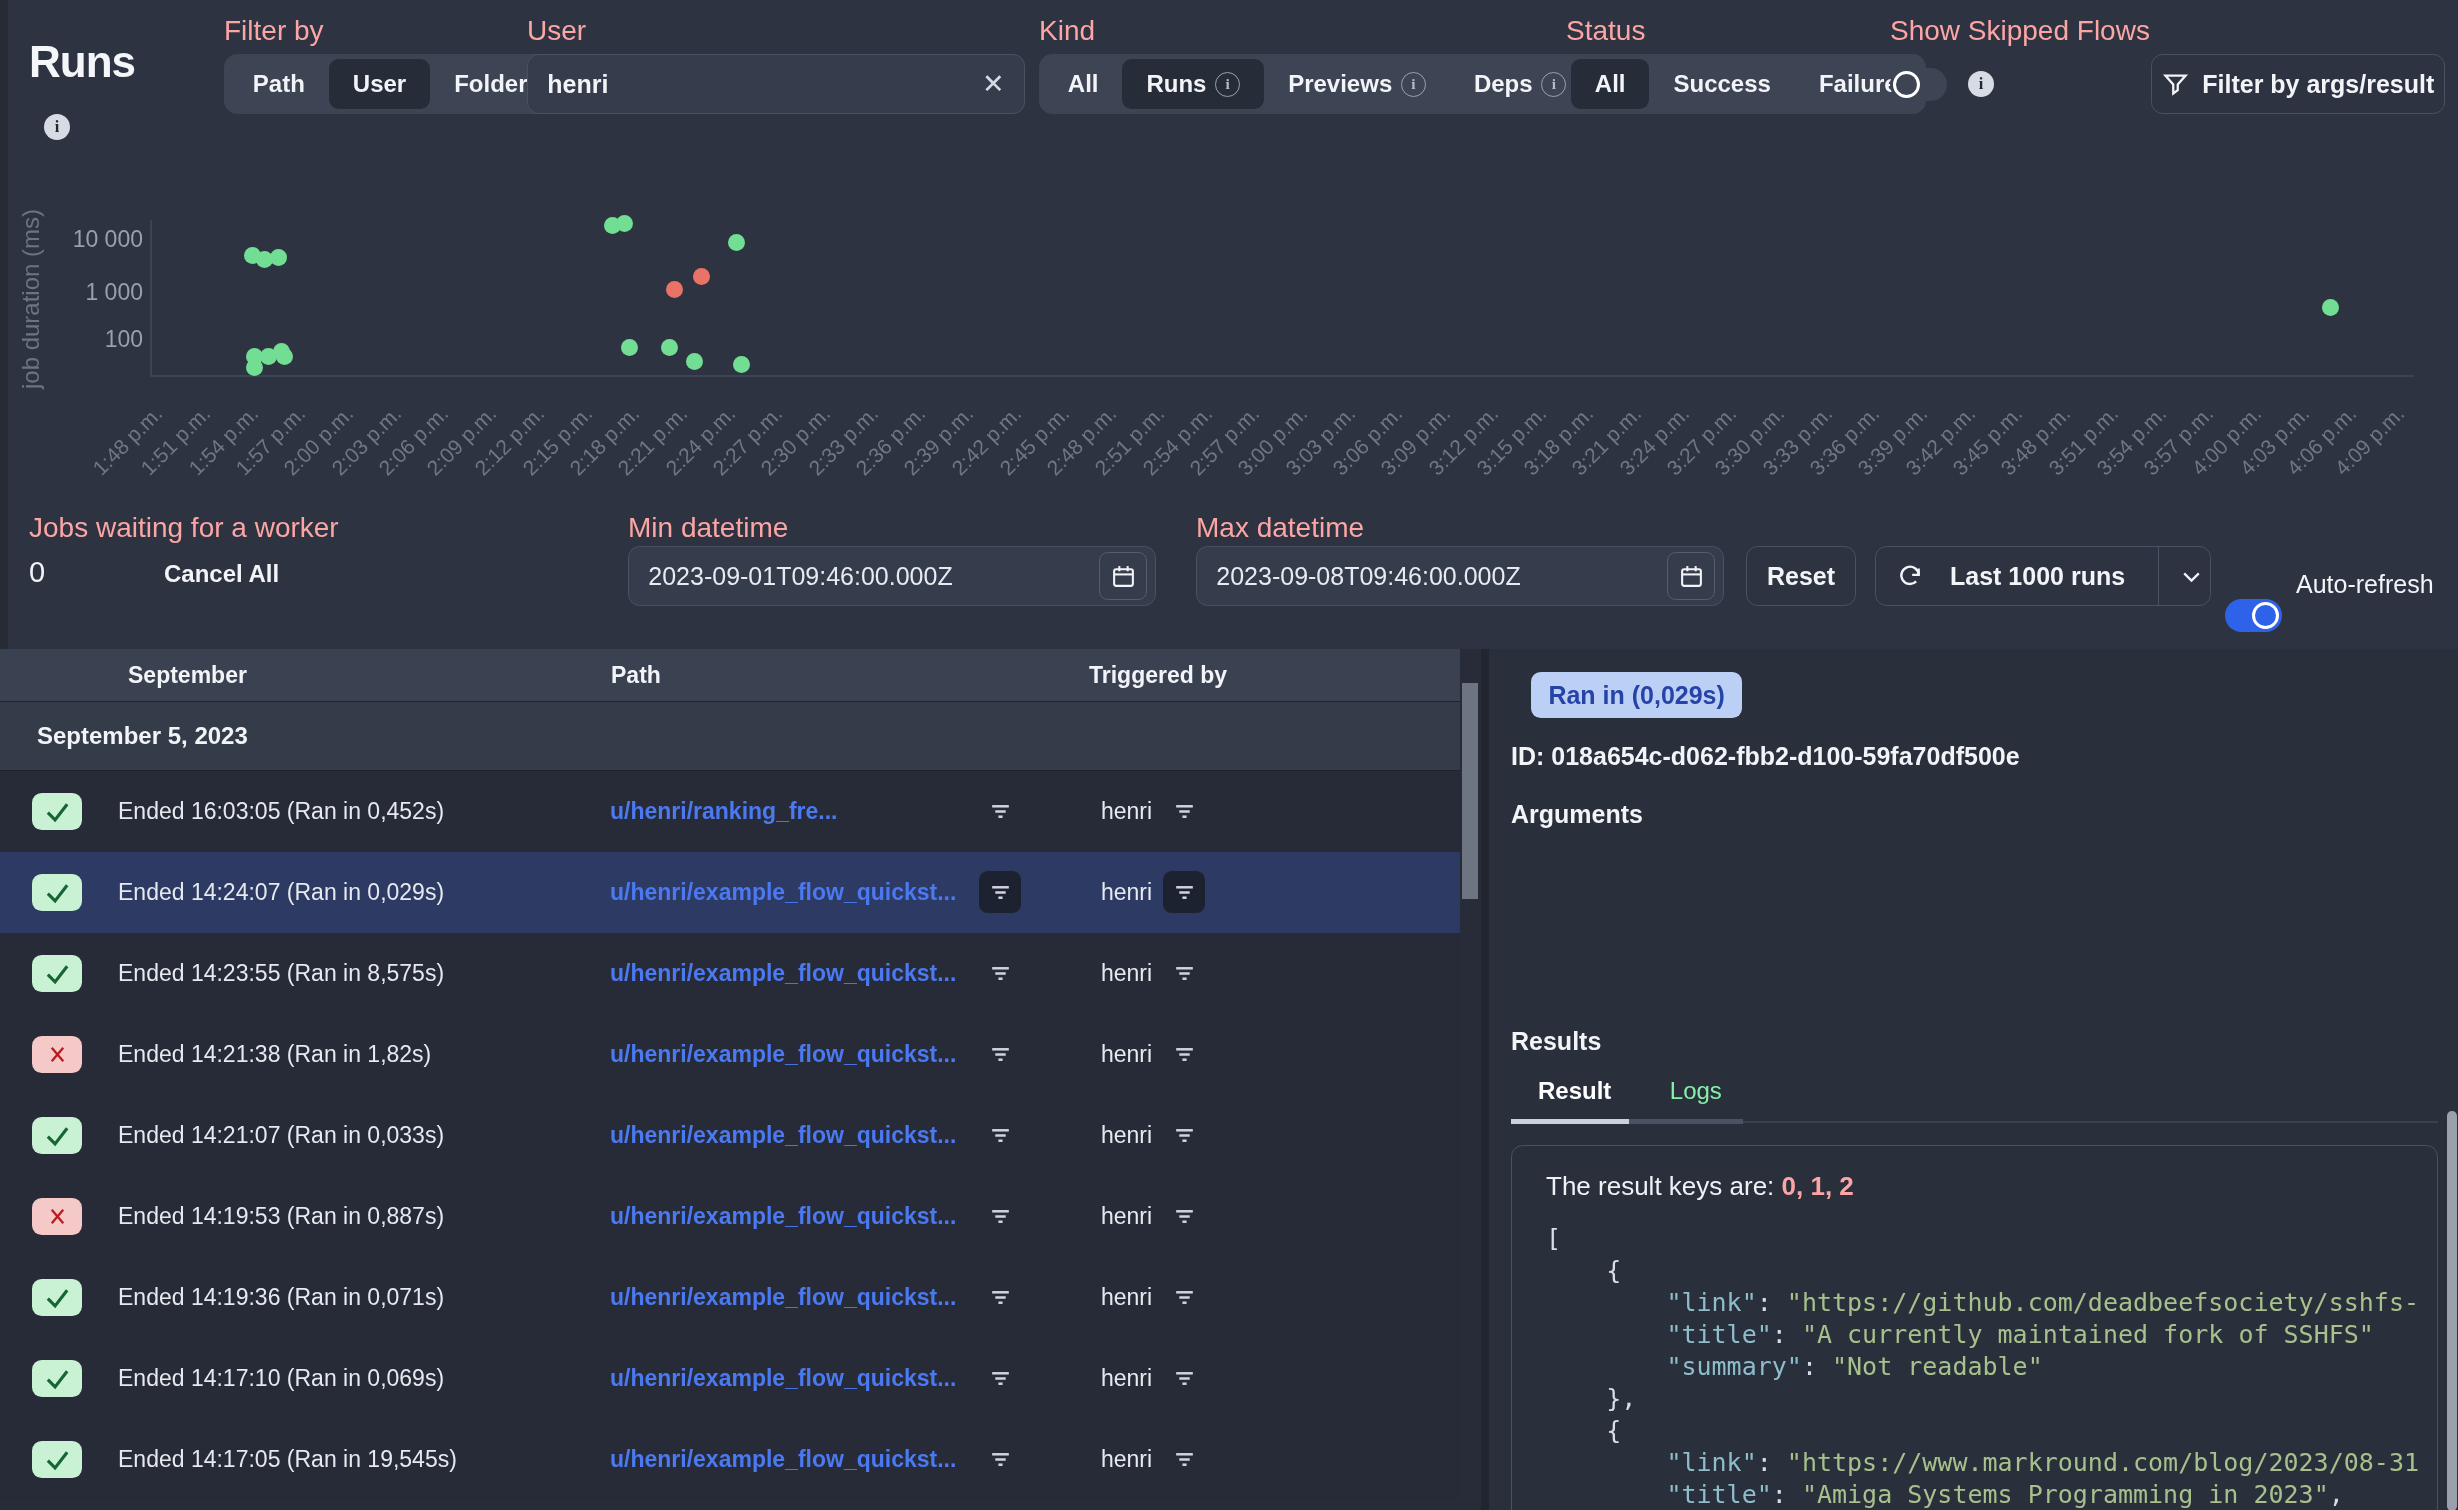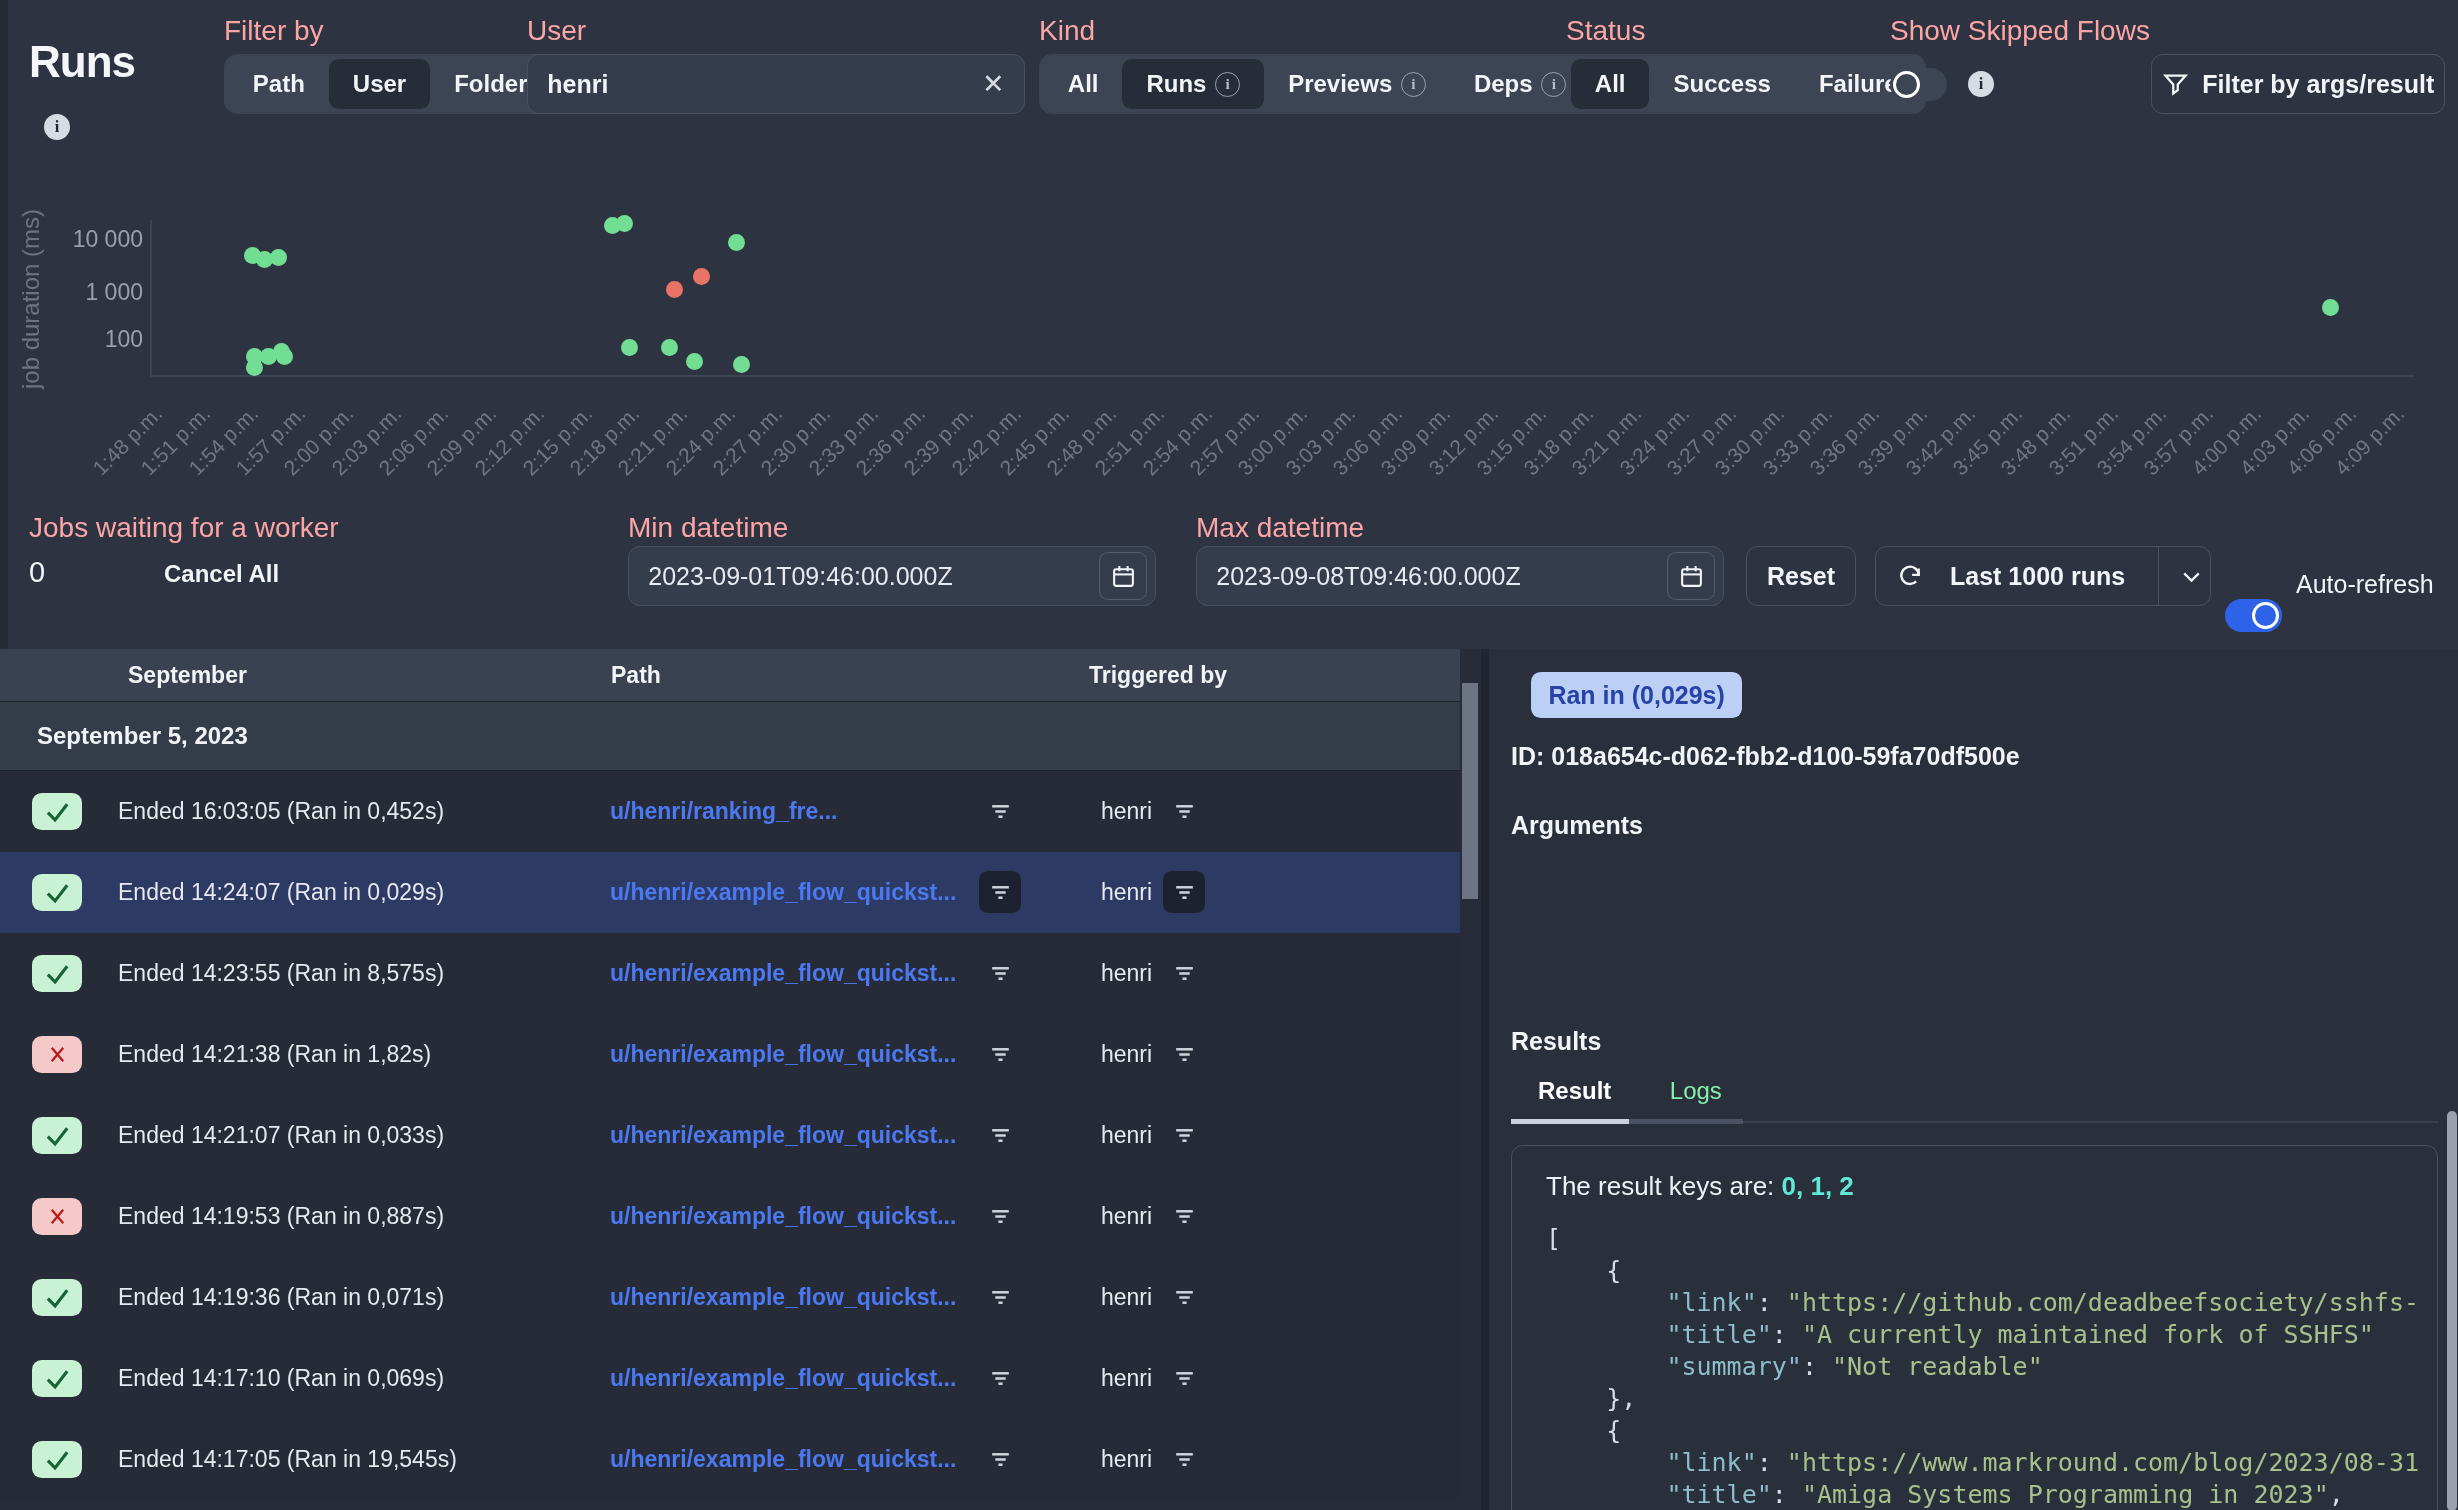--- a/index.html
+++ b/index.html
@@ -87,21 +87,21 @@
   .args-row .aname { font-size:24px; color:#e8ebf1; }
   .args-row .aval { font-size:24px; font-weight:600; color:#4b79f2; cursor:pointer; }
   .tabs { position:absolute; left:22px; top:428px; width:927px; }
   .tab { display:inline-block; font-size:24px; padding:0 27px 15.4px 27px; cursor:pointer; }
   .tab.active { color:#ffffff; font-weight:600; }
   .tab.idle { color:#86efac; }
   .tab-line { position:absolute; left:0; top:44px; width:927px; height:1.9px; background:#3a4150; }
   .tab-underline { position:absolute; top:42px; height:4.8px; }
   .code-box { position:absolute; left:22px; top:496px; width:927px; height:406px; border:1px solid #4a5162; border-radius:11.6px; overflow:hidden; }
   .code-intro { position:absolute; left:34px; top:25px; font-size:26px; color:#eef1f6; }
-  .code-intro b { font-weight:700; color:#5eead4; }
+  .code-intro b { font-weight:700; color:#fca5a5; }
   pre.code { position:absolute; left:34px; top:77px; width:874px; overflow:hidden;
     font-family:"DejaVu Sans Mono", monospace; font-size:25px; line-height:32px; white-space:pre; }
   pre.code .pun { color:#d8dee9; }
   pre.code .key { color:#8ebdcc; }
   pre.code .str { color:#a8c08c; }
   .panel-scroll { left:2445px; top:649px; width:13.5px; height:861px; }
   .panel-scroll .thumb { position:absolute; left:1.9px; top:462px; width:9.7px; height:400px; background:#9aa0ac; border-radius:4.8px; }
 </style>
 </head>
 <body>
@@ -636,21 +636,21 @@
     </div>
 </div>
 <div class="abs scrollbar-v">
     <div class="thumb"></div>
   </div>
 <div class="abs panel-divider"></div>
 
 <div class="abs panel">
   <span class="badge">Ran in (0,029s)</span>
   <div class="id-line">ID: 018a654c-d062-fbb2-d100-59fa70df500e</div>
-  <div class="sec-title" style="top:162px;">Arguments</div>
+  <div class="sec-title" style="top:151px;">Arguments</div>
 
 
   <div class="sec-title" style="top:378px;">Results</div>
 
   <div class="tabs">
     <span class="tab active">Result</span>
     <span class="tab idle">Logs</span>
     <span class="tab-line"></span>
     <span class="tab-underline" style="left:0; width:118px; background:#cbd2dc;"></span>
     <span class="tab-underline" style="left:118px; width:114px; background:#4a5264;"></span>

